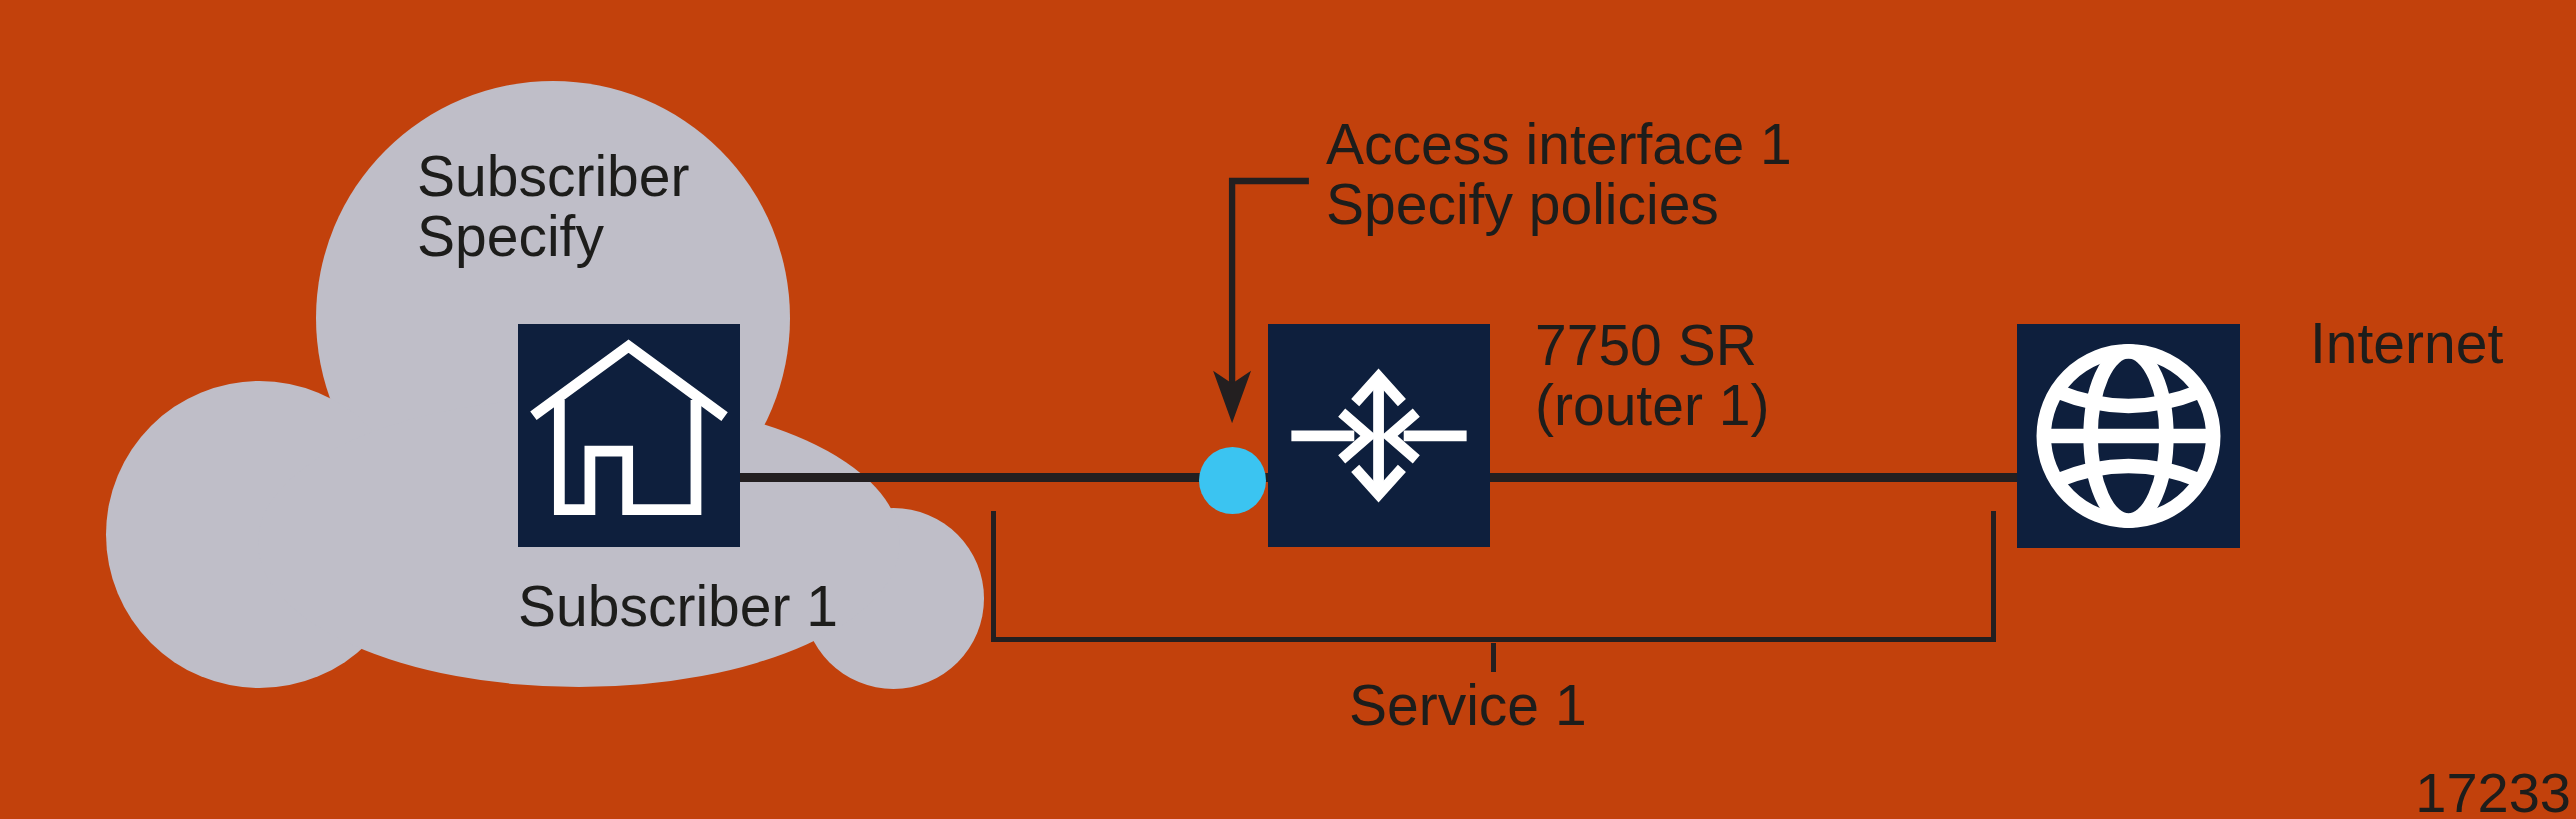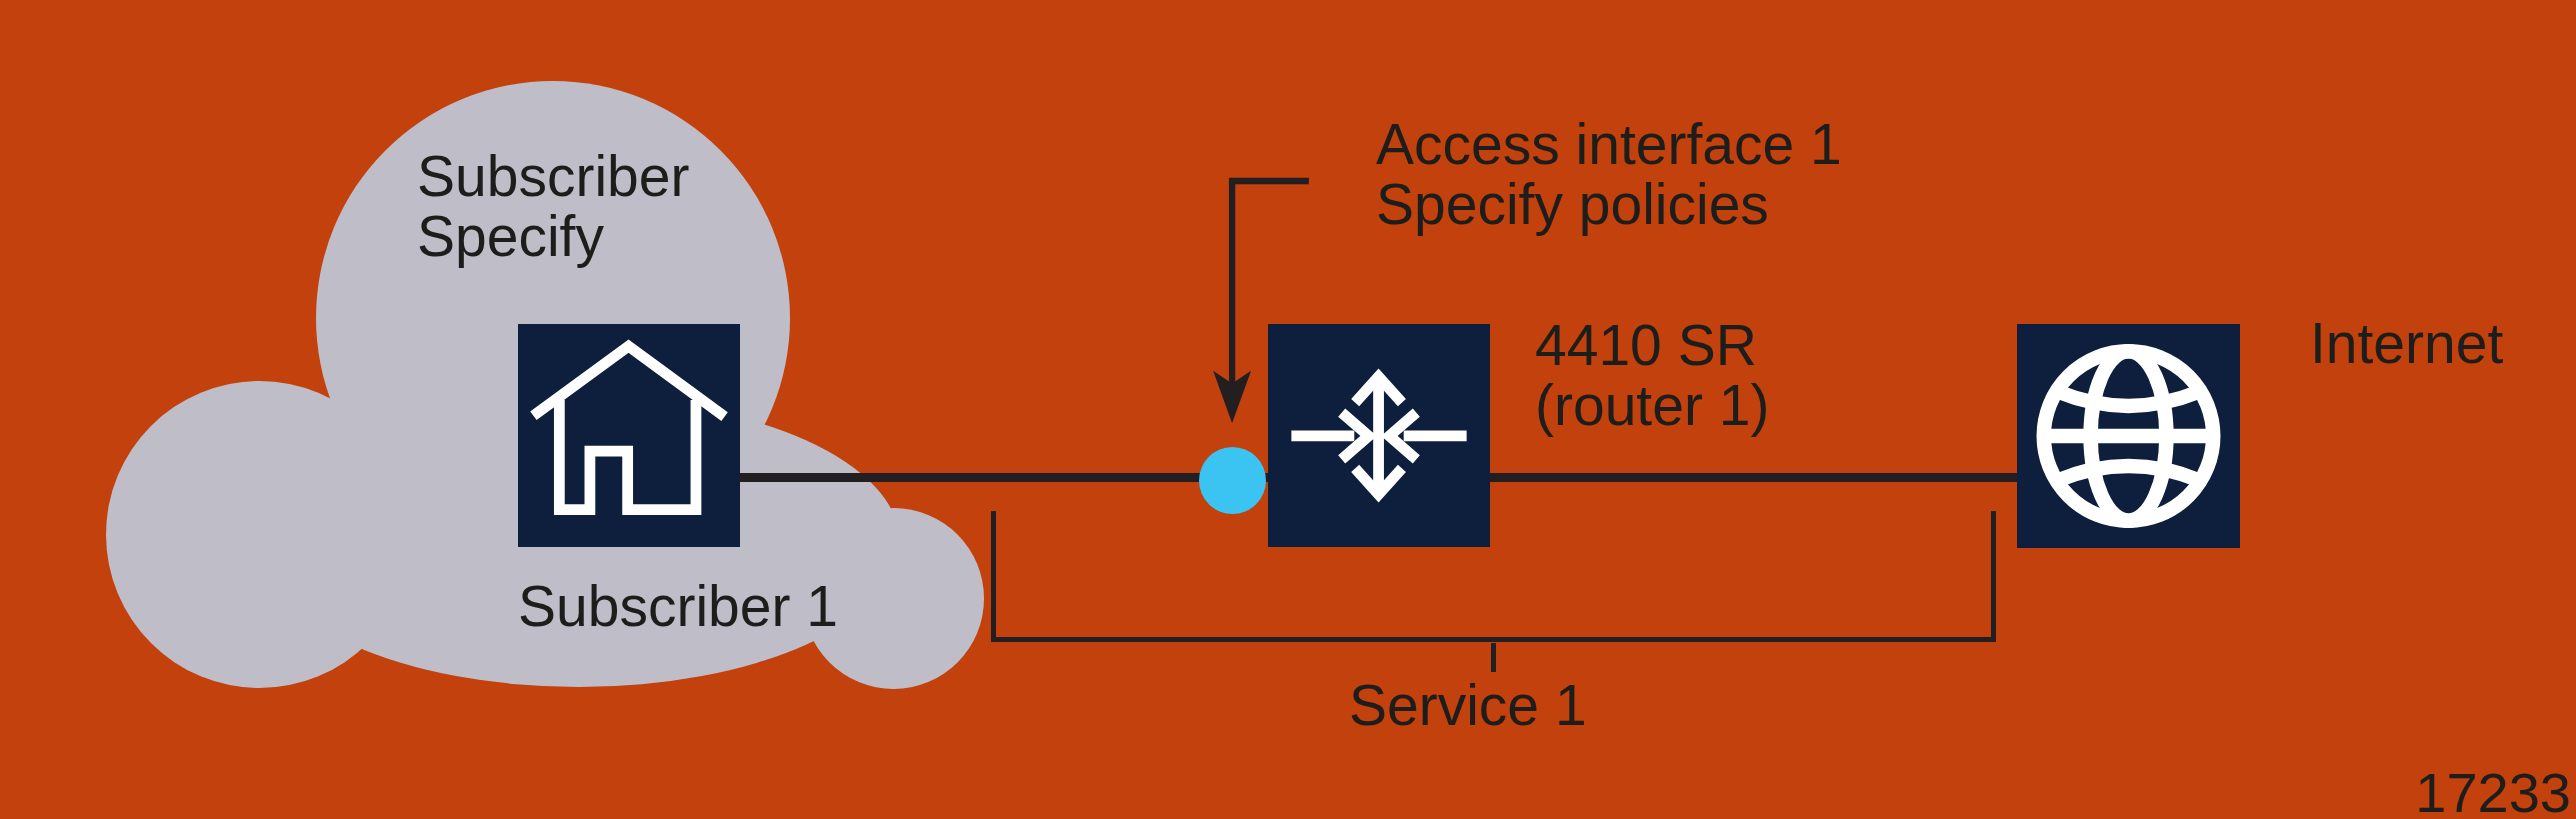--- a/index.html
+++ b/index.html
@@ -67,40 +67,40 @@
   <div class="label" style="left:518px;top:576px;">
     <div>Subscriber 1</div>
   </div>
 
   <div class="dot" style="left:1199px;top:447px;width:67px;height:67px;"></div>
 
   <svg style="position:absolute;left:1202px;top:172px;" width="118" height="262" viewBox="1330 190 130 290">
     <path d="M1448,200 L1363,200 L1363,428" fill="none" stroke="var(--line)" stroke-width="7"></path>
     <polygon points="1363,468 1342,410 1363,424 1384,410" fill="var(--line)"></polygon>
   </svg>
-  <div class="label" style="left:1376px;top:114px;">
+  <div class="label" style="left:1326px;top:114px;">
     <div>Access interface 1</div>
     <div>Specify policies</div>
   </div>
 
   <div class="node" style="left:1268px;top:324px;">
     <svg viewBox="0 0 247 247">
       <g fill="none" stroke="var(--icon-stroke)" stroke-width="12">
         <path d="M123,60 L123,188"></path>
         <path d="M97,87 L123,58 L149,87"></path>
         <path d="M97,160 L123,189 L149,160"></path>
         <path d="M26,124 L96,124"></path>
         <path d="M82,98 L112,124 L82,150"></path>
         <path d="M221,124 L151,124"></path>
         <path d="M165,98 L135,124 L165,150"></path>
       </g>
     </svg>
   </div>
   <div class="label" style="left:1535px;top:315px;">
-    <div>4410 SR</div>
+    <div>7750 SR</div>
     <div>(router 1)</div>
   </div>
 
   <div class="node" style="left:2017px;top:324px;width:223px;height:224px;">
     <svg viewBox="0 0 200 200">
       <g fill="none" stroke="var(--icon-stroke)" stroke-width="13">
         <circle cx="100" cy="100" r="76"></circle>
         <ellipse cx="100" cy="100" rx="34" ry="76"></ellipse>
         <path d="M24,100 L176,100"></path>
         <path d="M36,60 Q100,86 164,60"></path>

